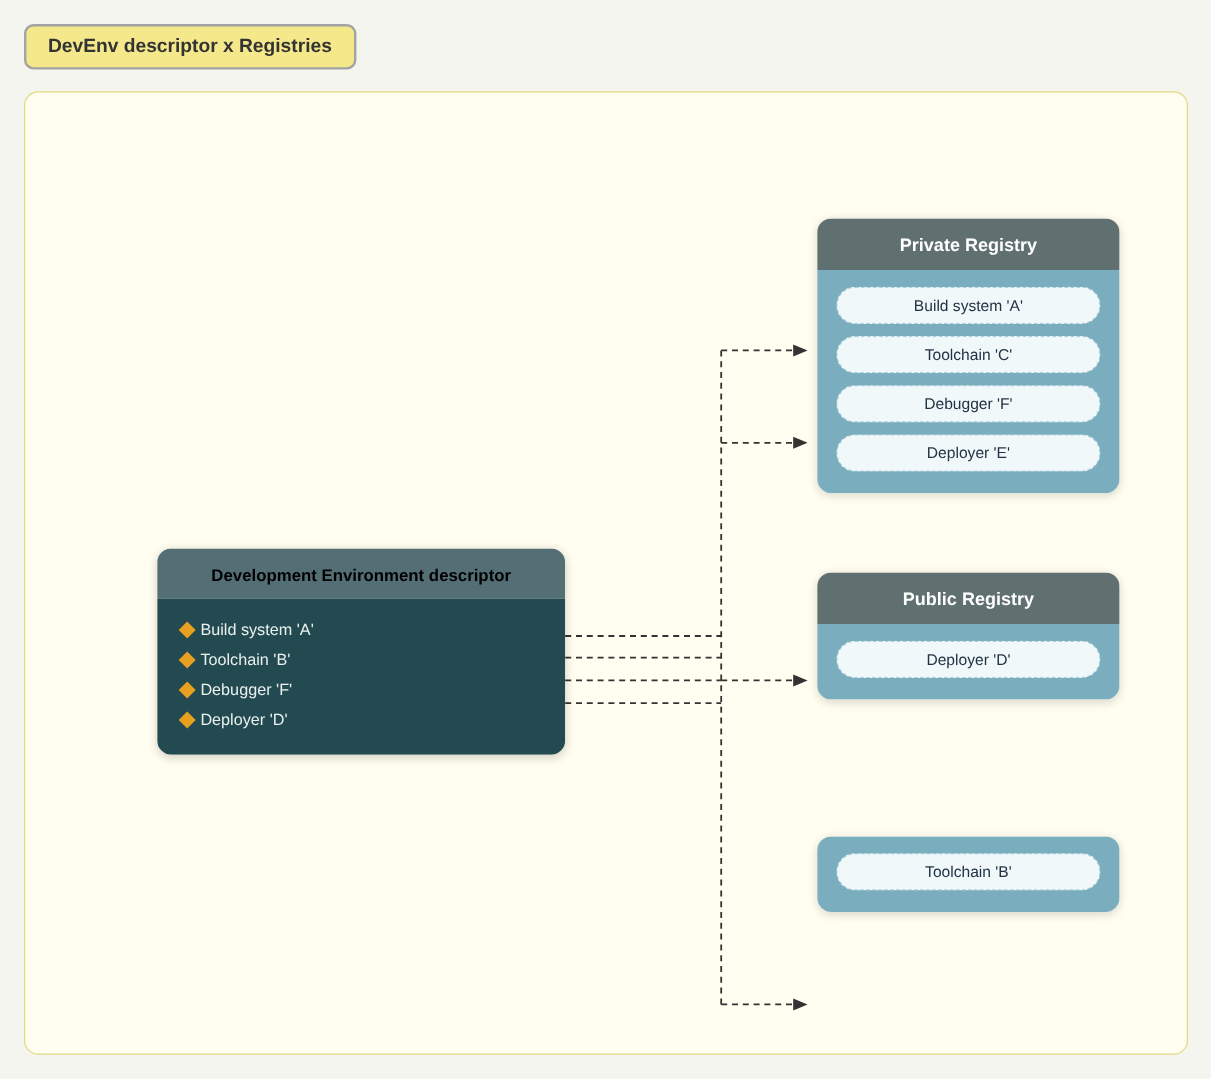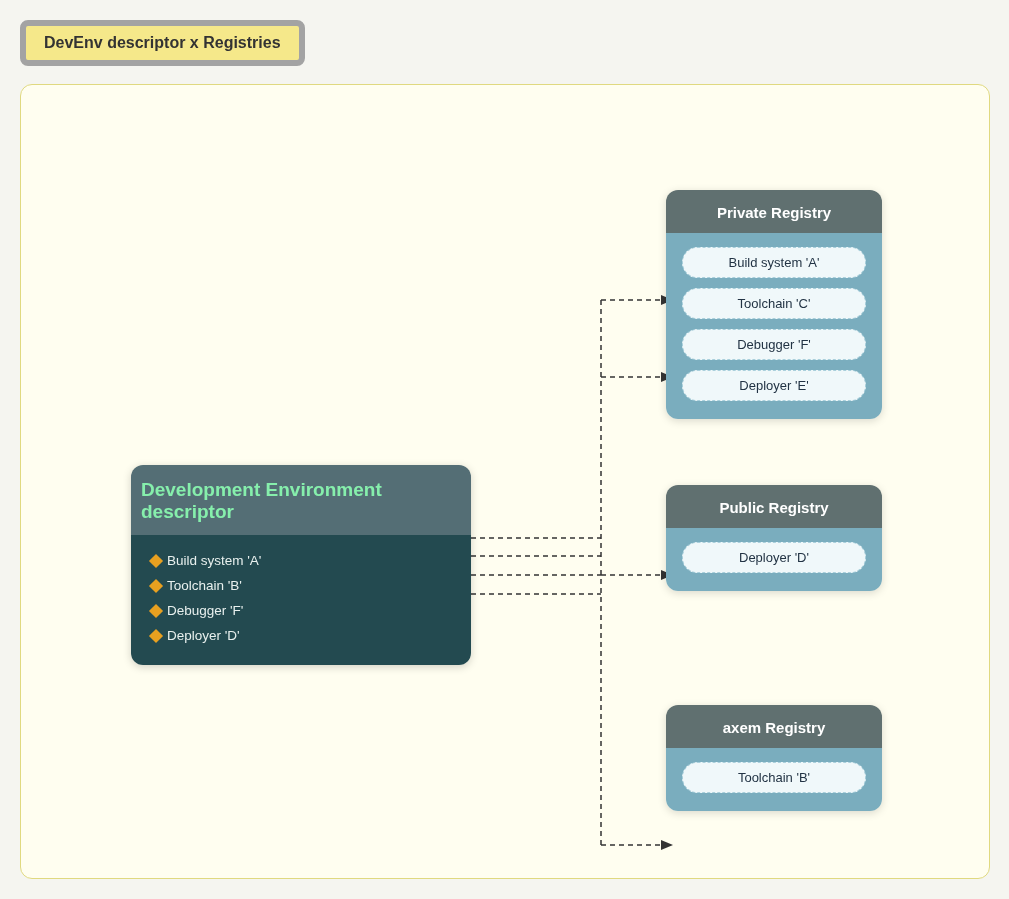--- a/index.html
+++ b/index.html
@@ -9,21 +9,21 @@
       width: 1009px;
       height: 899px;
       display: flex;
       flex-direction: column;
       align-items: flex-start;
       padding: 20px;
     }
 
     .title-badge {
       background: #f5e88a;
-      border: 6px solid #a3a3a3;
+      border: 2px solid #a3a3a3;
       border-radius: 8px;
       padding: 8px 18px;
       font-size: 16px;
       font-weight: bold;
       color: #333;
       margin-bottom: 18px;
     }
 
     .main-canvas {
       background: #fffef0;
@@ -40,23 +40,24 @@
       position: absolute;
       left: 110px;
       top: 380px;
       width: 340px;
       border-radius: 12px;
       overflow: hidden;
       box-shadow: 0 2px 8px rgba(0,0,0,0.18);
     }
     .dev-env-header {
       background: #546e75;
-      color: #86efac;
-      font-size: 19px;
+      color: #000000;
+      font-size: 14px;
       font-weight: bold;
+      text-align: center;
       padding: 14px 10px 12px 10px;
     }
     .dev-env-body {
       background: #234a50;
       padding: 18px 20px 22px 20px;
     }
     .dev-env-item {
       color: #e8f0ee;
       font-size: 13.5px;
       margin-bottom: 10px;
@@ -70,24 +71,25 @@
       height: 10px;
       background: #e8a020;
       transform: rotate(45deg);
       display: inline-block;
       flex-shrink: 0;
     }
 
     
     .registry-box {
       position: absolute;
-      width: 216px;
+      width: 252px;
       border-radius: 12px;
       overflow: hidden;
       box-shadow: 0 2px 8px rgba(0,0,0,0.15);
+      margin-left: 15px;
     }
     .registry-header {
       background: #607070;
       color: #fff;
       font-size: 15px;
       font-weight: bold;
       text-align: center;
       padding: 14px 10px 12px 10px;
     }
     .registry-body {
@@ -185,19 +187,18 @@
   </div>
 
   <div class="registry-box public-registry">
     <div class="registry-header">Public Registry</div>
     <div class="registry-body">
       <div class="registry-item">Deployer 'D'</div>
     </div>
   </div>
 
   <div class="registry-box axem-registry">
-    <div class="registry-header">axem Registry</div>
     <div class="registry-body">
       <div class="registry-item">Toolchain 'B'</div>
     </div>
   </div>
 
 </div>
 
 </body></html>

